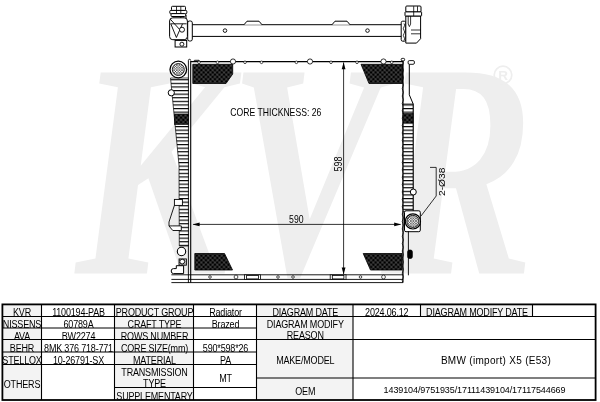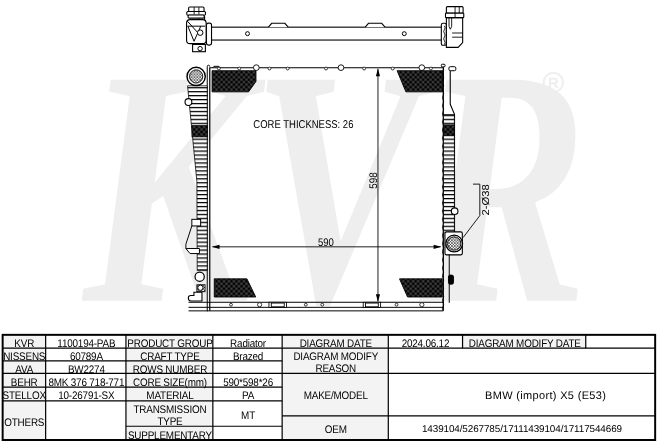--- a/index.html
+++ b/index.html
@@ -286,15 +286,15 @@
 
 <div class="cell" style="left:257.5px;top:317px;width:94.5px;height:22px;">DIAGRAM MODIFY<br>REASON</div>
 
 <div class="cell" style="left:257.5px;top:340px;width:94.5px;height:37px;">MAKE/MODEL</div>
 
 <div class="cell" style="left:257.5px;top:378.5px;width:94.5px;height:21px;">OEM</div>
 <div class="cell" style="left:354px;top:305px;width:65.5px;height:11px;">2024.06.12</div>
 <div class="cell" style="left:421.5px;top:305px;width:110px;height:11px;">DIAGRAM MODIFY DATE</div>
 
 <div class="cell" style="left:354px;top:340px;width:284px;height:37px;font-size:10px;letter-spacing:0.3px;transform:none;">BMW (import) X5 (E53)</div>
-<div class="cell" style="left:354px;top:378.5px;width:241px;height:21px;font-size:9px;letter-spacing:-0.1px;transform:none;">1439104/5267785/17111439104/17117544669</div>
+<div class="cell" style="left:354px;top:378.5px;width:241px;height:21px;font-size:9px;letter-spacing:-0.1px;transform:none;">1439104/9751935/17111439104/17117544669</div>
 </div>
 </div>
 
 </body></html>

